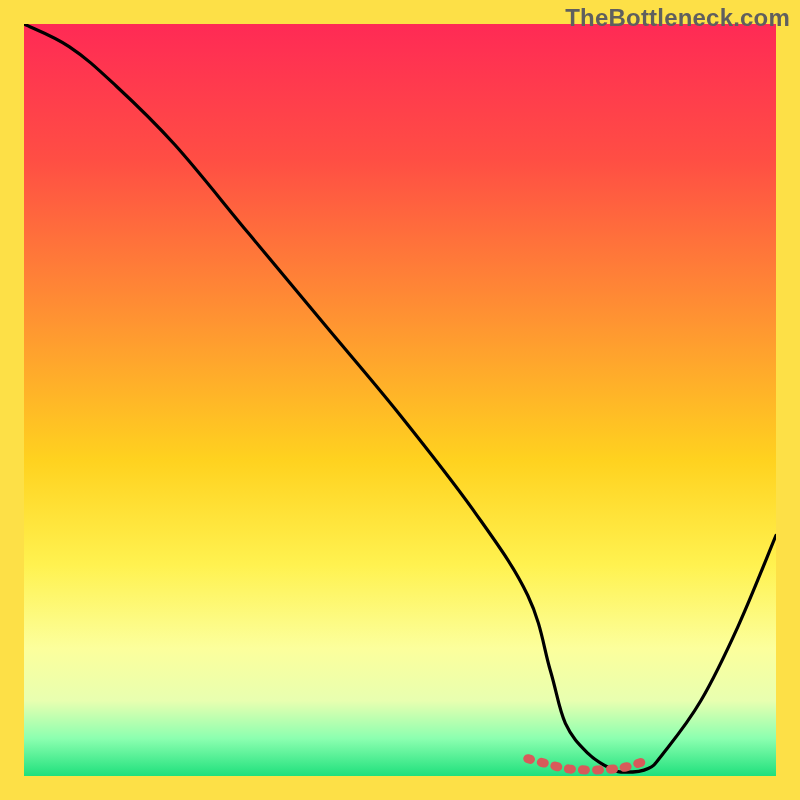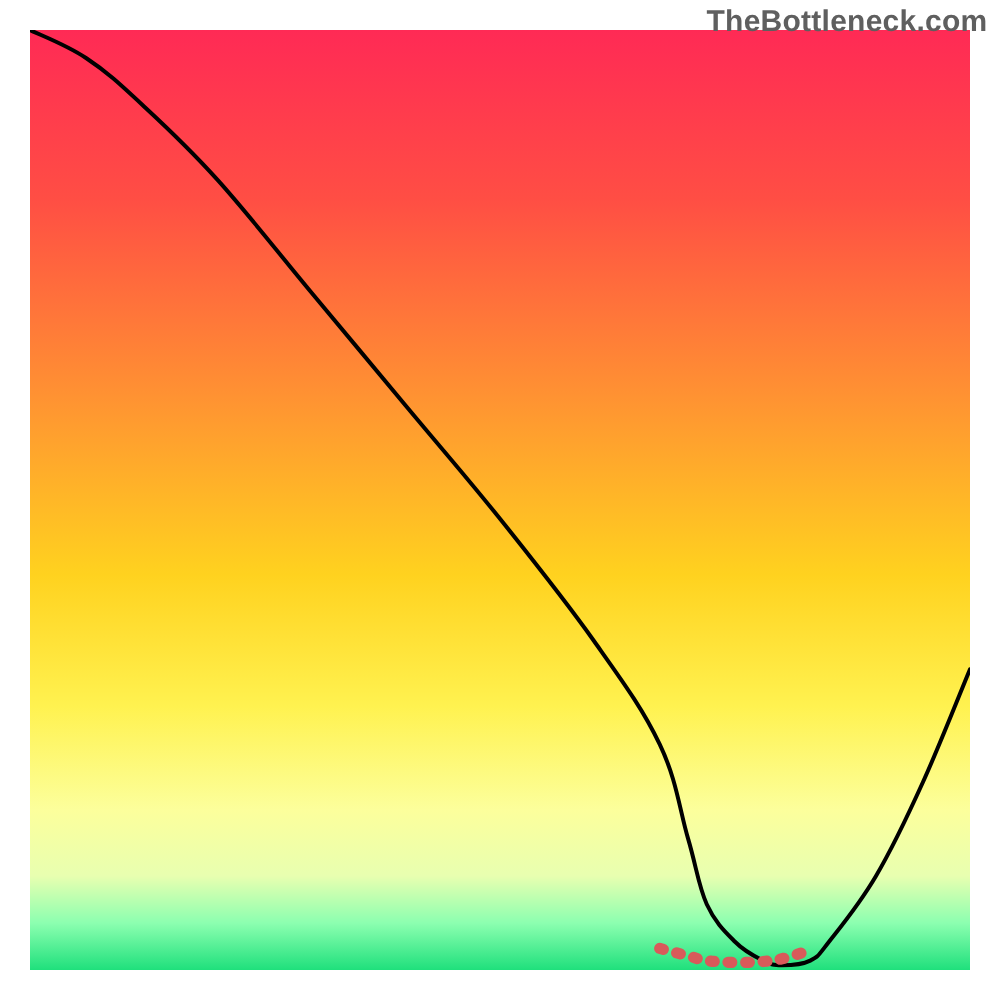--- a/index.html
+++ b/index.html
@@ -1,21 +1,21 @@
 <!DOCTYPE html>
 <html><head>
 <meta charset="utf-8">
 <style>
   * { margin: 0; padding: 0; box-sizing: border-box; }
   html, body { width: 800px; height: 800px; overflow: hidden; background: #000; }
   .frame {
     position: relative;
     width: 800px;
     height: 800px;
-    background: #ffffff;
+    background: #fde047;
   }
   .watermark {
     position: absolute;
     top: 4px;
     right: 10px;
     color: #5f5f5f;
     font-family: Arial, Helvetica, sans-serif;
     font-size: 24px;
     font-weight: 600;
     letter-spacing: 0.2px;

